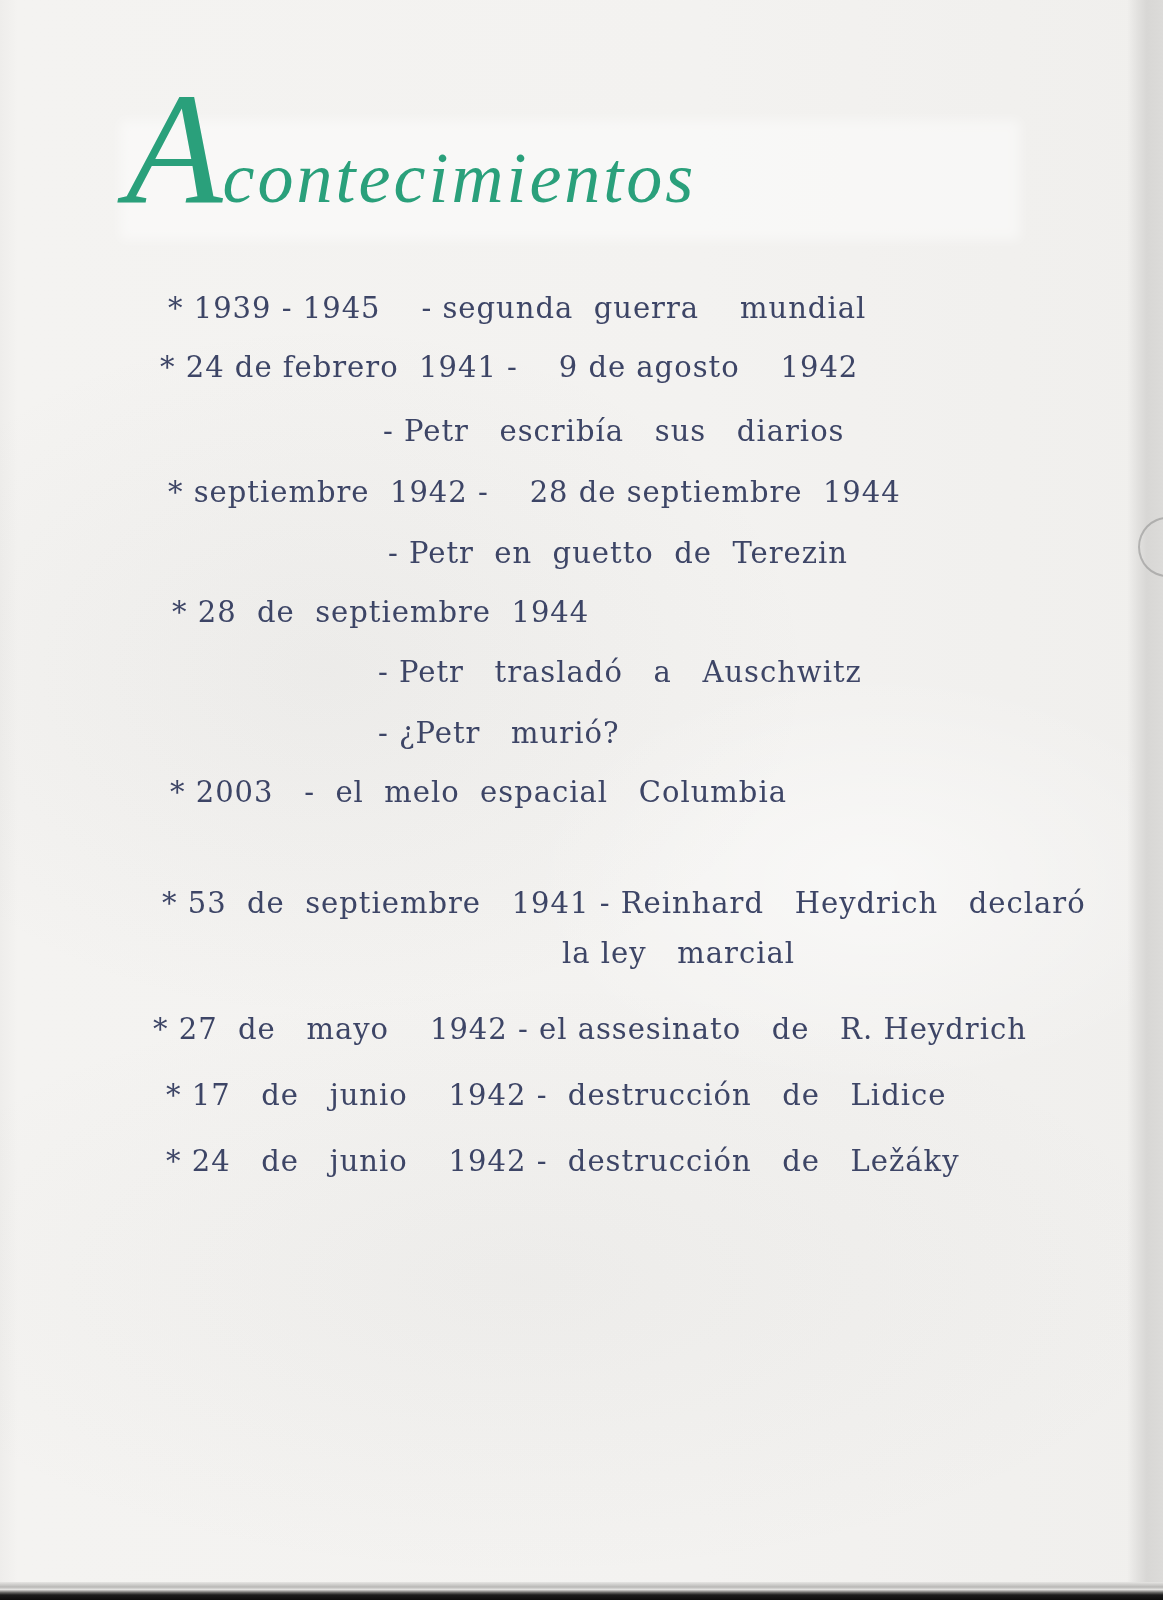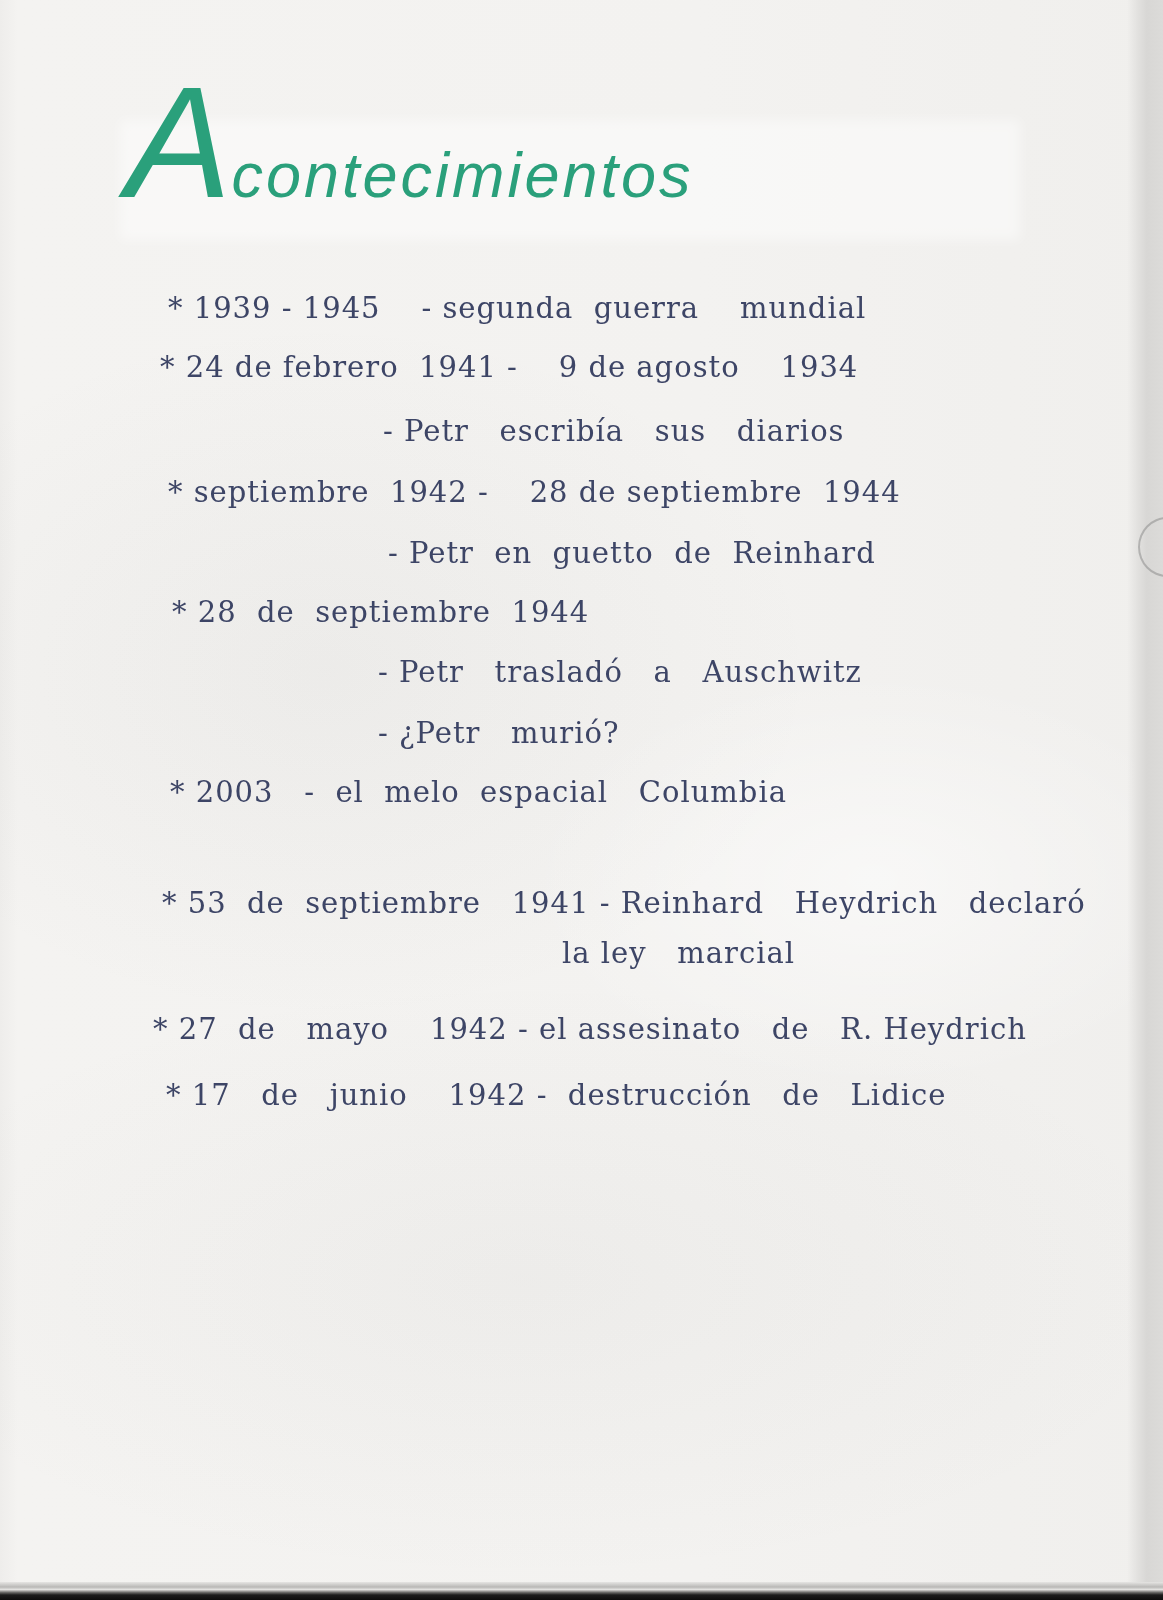--- a/index.html
+++ b/index.html
@@ -23,25 +23,25 @@
   .title-highlight {
     position: absolute;
     left: 120px; top: 120px;
     width: 900px; height: 120px;
     background: rgba(255,255,255,0.45);
     filter: blur(6px);
   }
   .title {
     position: absolute;
     left: 126px;
-    top: 60px;
-    font-family: Liberation Sans, sans-serif;
+    top: 66px;
+    font-family: Liberation Serif, serif;
     font-style: italic;
     font-weight: 400;
-    font-size: 63px;
+    font-size: 72px;
     letter-spacing: 3px;
     color: #2aa07b;
     line-height: 1.05;
     white-space: pre;
   }
   .title::first-letter {
     font-size: 158px;
     letter-spacing: 0;
   }
   .hand {
@@ -81,30 +81,31 @@
 </head>
 <body>
 
 <div class="scan">
 
   <div class="title-highlight"></div>
 
   <div class="title">Acontecimientos</div>
 
   <div class="hand" style="left:168px; top:293px">* 1939 - 1945    - segunda  guerra    mundial</div>
-  <div class="hand" style="left:160px; top:352px">* 24 de febrero  1941 -    9 de agosto    1934</div>
+  <div class="hand" style="left:160px; top:352px">* 24 de febrero  1941 -    9 de agosto    1942</div>
   <div class="hand" style="left:383px; top:416px">- Petr   escribía   sus   diarios</div>
   <div class="hand" style="left:168px; top:477px">* septiembre  1942 -    28 de septiembre  1944</div>
-  <div class="hand" style="left:388px; top:538px">- Petr  en  guetto  de  Reinhard</div>
+  <div class="hand" style="left:388px; top:538px">- Petr  en  guetto  de  Terezin</div>
   <div class="hand" style="left:172px; top:597px">* 28  de  septiembre  1944</div>
   <div class="hand" style="left:378px; top:657px">- Petr   trasladó   a   Auschwitz</div>
   <div class="hand" style="left:378px; top:718px">- ¿Petr   murió?</div>
   <div class="hand" style="left:170px; top:777px">* 2003   -  el  melo  espacial   Columbia</div>
   <div class="hand" style="left:162px; top:888px">* 53  de  septiembre   1941 - Reinhard   Heydrich   declaró</div>
   <div class="hand" style="left:562px; top:938px">la ley   marcial</div>
   <div class="hand" style="left:153px; top:1014px">* 27  de   mayo    1942 - el assesinato   de   R. Heydrich</div>
   <div class="hand" style="left:166px; top:1080px">* 17   de   junio    1942 -  destrucción   de   Lidice</div>
+  <div class="hand" style="left:166px; top:1146px">* 24   de   junio    1942 -  destrucción   de   Ležáky</div>
 
   <div class="right-edge"></div>
   <div class="pencil-circle"></div>
   <div class="bottom-edge"></div>
 
 </div>
 
 </body></html>

